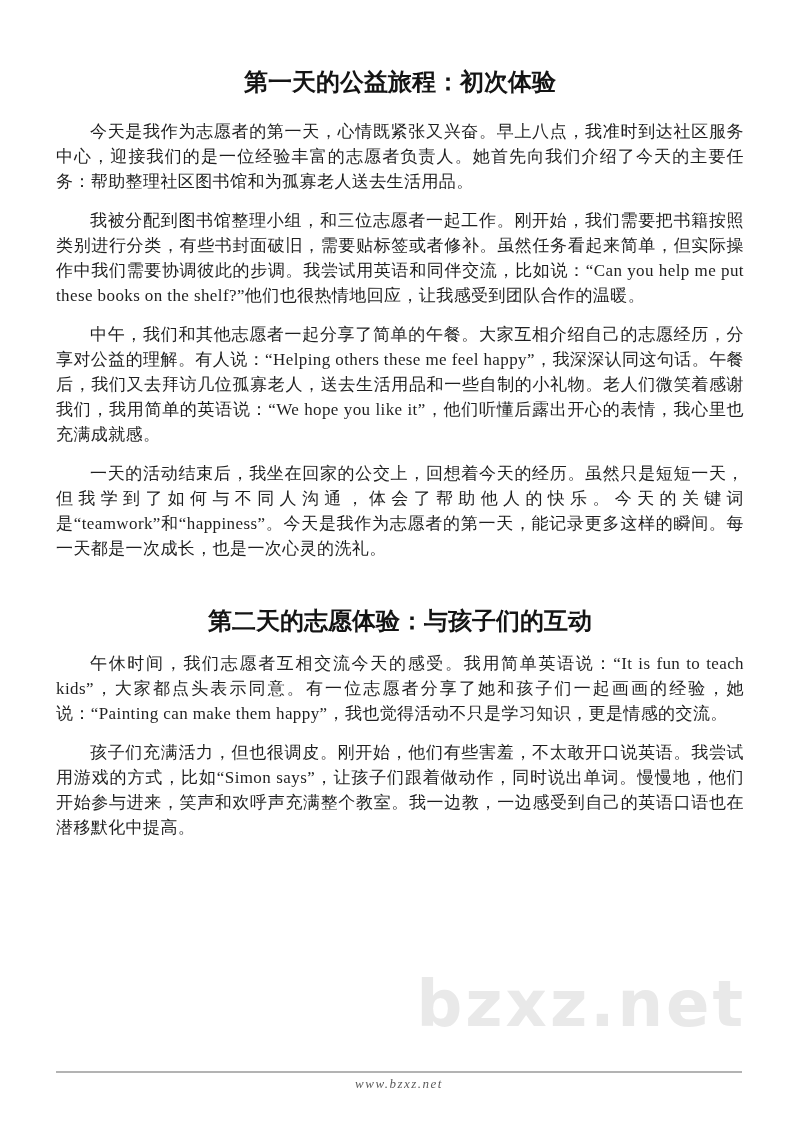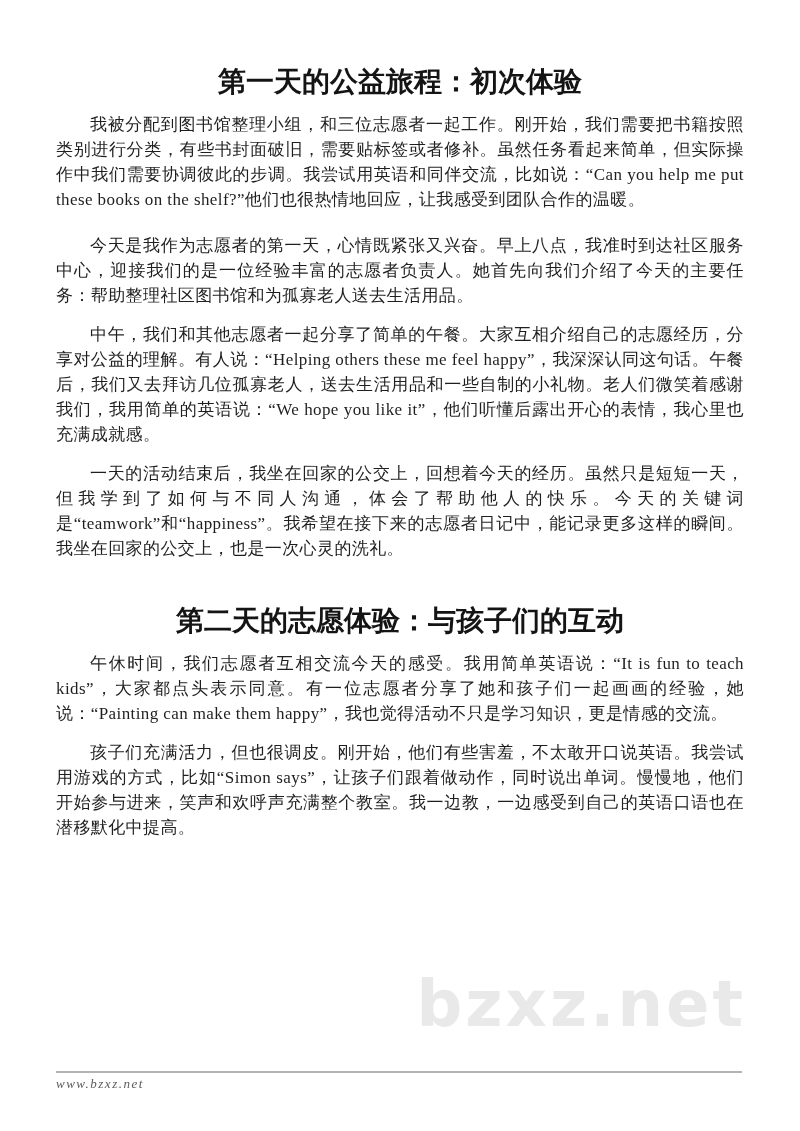--- a/index.html
+++ b/index.html
@@ -21,21 +21,21 @@
     height: 1131px;
     background: #ffffff;
   }
   .content {
     position: relative;
     z-index: 1;
     padding: 0 56px;
   }
   .section-title {
     font-family: "Liberation Sans", "DejaVu Sans", sans-serif;
-    font-size: 28px;
+    font-size: 24px;
     line-height: 32px;
     font-weight: 700;
     text-align: center;
     color: #141414;
     margin: 0;
   }
   .sec1 .section-title {
     padding-top: 66px;
   }
   .sec2 {
@@ -72,43 +72,43 @@
     left: 56px;
     right: 58px;
     top: 1071px;
   }
   .footer-rule {
     border-top: 2px solid #b3b3b3;
     height: 0;
   }
   .footer-url {
     margin-top: 3px;
-    text-align: left;
+    text-align: center;
     font-family: "Liberation Serif", "DejaVu Serif", serif;
     font-style: italic;
     font-size: 13px;
     letter-spacing: 1.5px;
     color: #5a5a5a;
   }
 </style>
 </head>
 <body>
 
 <div class="page">
 
   <div class="watermark">bzxz.net</div>
 
   <div class="content">
 
     <section class="sec1">
       <h1 class="section-title">第一天的公益旅程：初次体验</h1>
+      <p class="para first">今天是我作为志愿者的第一天，心情既紧张又兴奋。早上八点，我准时到达社区服务中心，迎接我们的是一位经验丰富的志愿者负责人。她首先向我们介绍了今天的主要任务：帮助整理社区图书馆和为孤寡老人送去生活用品。</p>
       <p class="para">我被分配到图书馆整理小组，和三位志愿者一起工作。刚开始，我们需要把书籍按照类别进行分类，有些书封面破旧，需要贴标签或者修补。虽然任务看起来简单，但实际操作中我们需要协调彼此的步调。我尝试用英语和同伴交流，比如说：“Can you help me put these books on the shelf?”他们也很热情地回应，让我感受到团队合作的温暖。</p>
-      <p class="para first">今天是我作为志愿者的第一天，心情既紧张又兴奋。早上八点，我准时到达社区服务中心，迎接我们的是一位经验丰富的志愿者负责人。她首先向我们介绍了今天的主要任务：帮助整理社区图书馆和为孤寡老人送去生活用品。</p>
       <p class="para">中午，我们和其他志愿者一起分享了简单的午餐。大家互相介绍自己的志愿经历，分享对公益的理解。有人说：“Helping others these me feel happy”，我深深认同这句话。午餐后，我们又去拜访几位孤寡老人，送去生活用品和一些自制的小礼物。老人们微笑着感谢我们，我用简单的英语说：“We hope you like it”，他们听懂后露出开心的表情，我心里也充满成就感。</p>
-      <p class="para">一天的活动结束后，我坐在回家的公交上，回想着今天的经历。虽然只是短短一天，但我学到了如何与不同人沟通，体会了帮助他人的快乐。今天的关键词是“teamwork”和“happiness”。我希望在接下来的志愿者日记中，能记录更多这样的瞬间。我坐在回家的公交上，也是一次心灵的洗礼。</p>
+      <p class="para">一天的活动结束后，我坐在回家的公交上，回想着今天的经历。虽然只是短短一天，但我学到了如何与不同人沟通，体会了帮助他人的快乐。今天的关键词是“teamwork”和“happiness”。今天是我作为志愿者的第一天，能记录更多这样的瞬间。每一天都是一次成长，也是一次心灵的洗礼。</p>
     </section>
 
     <section class="sec2">
       <h1 class="section-title">第二天的志愿体验：与孩子们的互动</h1>
       <p class="para">午休时间，我们志愿者互相交流今天的感受。我用简单英语说：“It is fun to teach kids”，大家都点头表示同意。有一位志愿者分享了她和孩子们一起画画的经验，她说：“Painting can make them happy”，我也觉得活动不只是学习知识，更是情感的交流。</p>
       <p class="para">孩子们充满活力，但也很调皮。刚开始，他们有些害羞，不太敢开口说英语。我尝试用游戏的方式，比如“Simon says”，让孩子们跟着做动作，同时说出单词。慢慢地，他们开始参与进来，笑声和欢呼声充满整个教室。我一边教，一边感受到自己的英语口语也在潜移默化中提高。</p>
     </section>
 
   </div>
 

